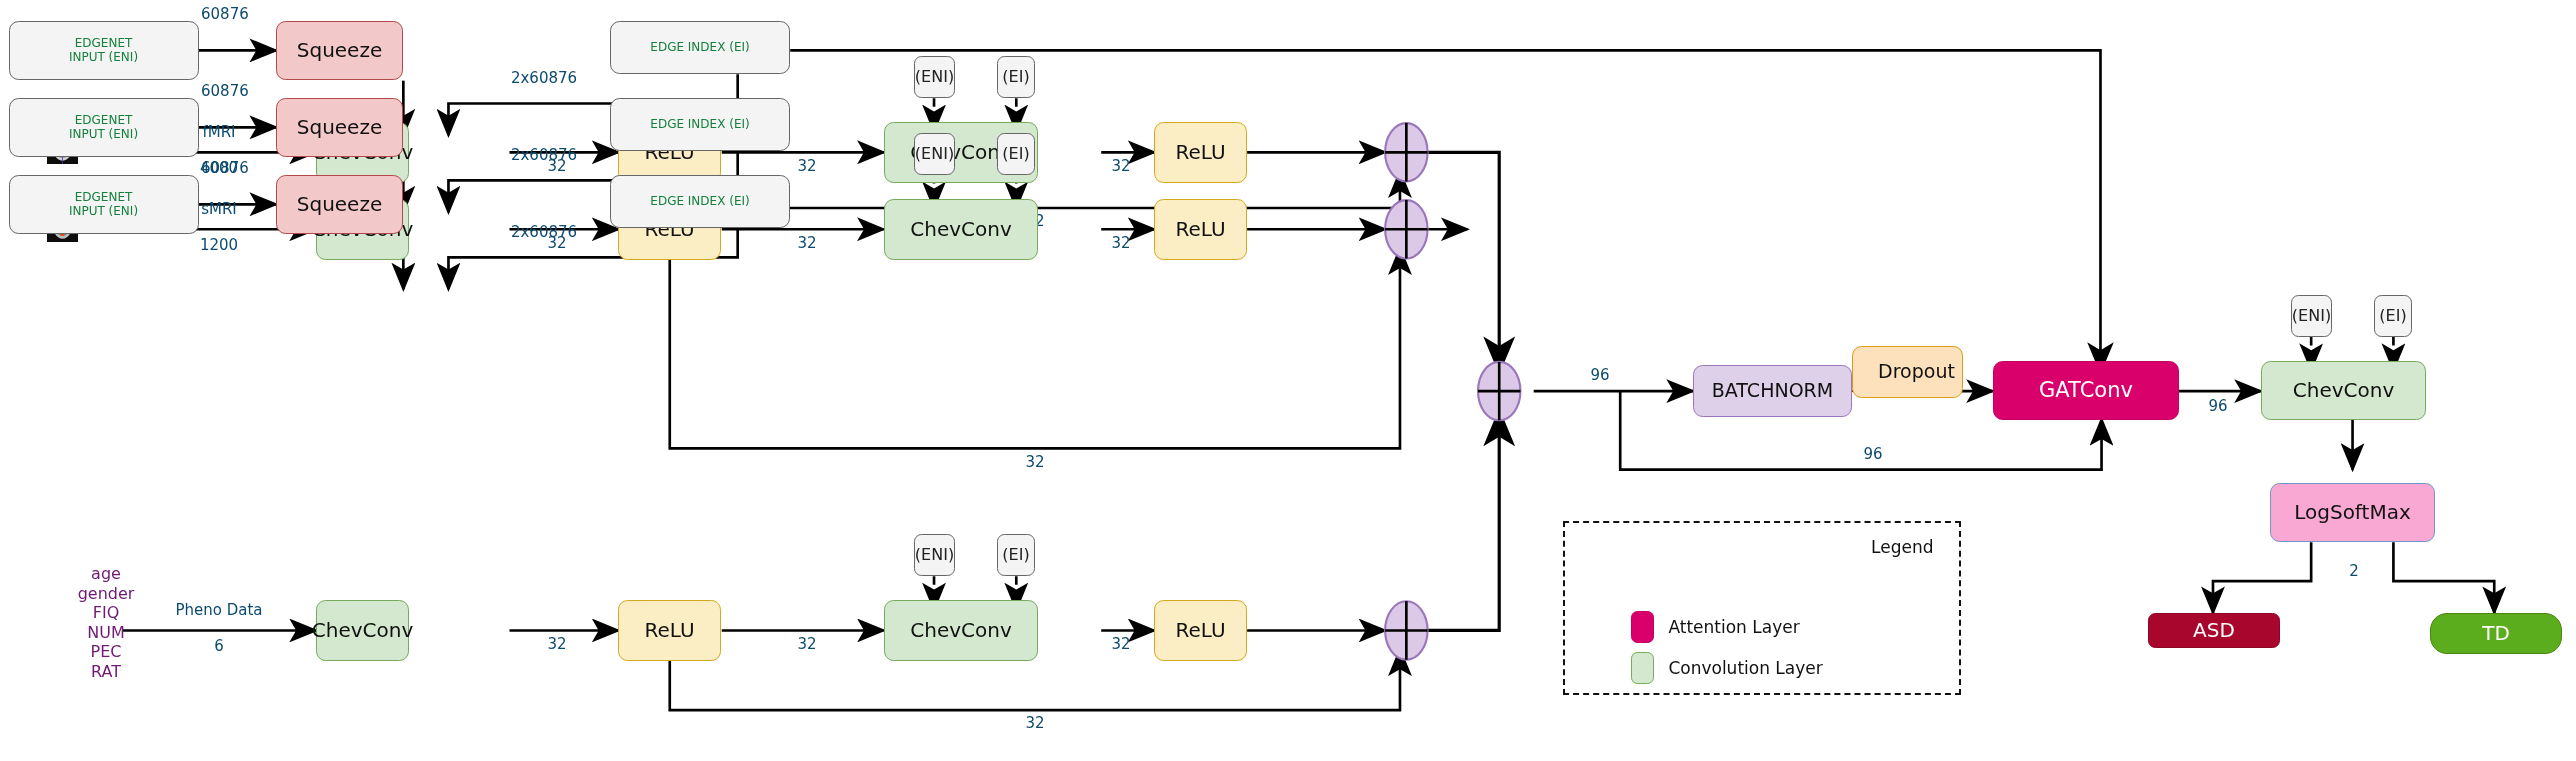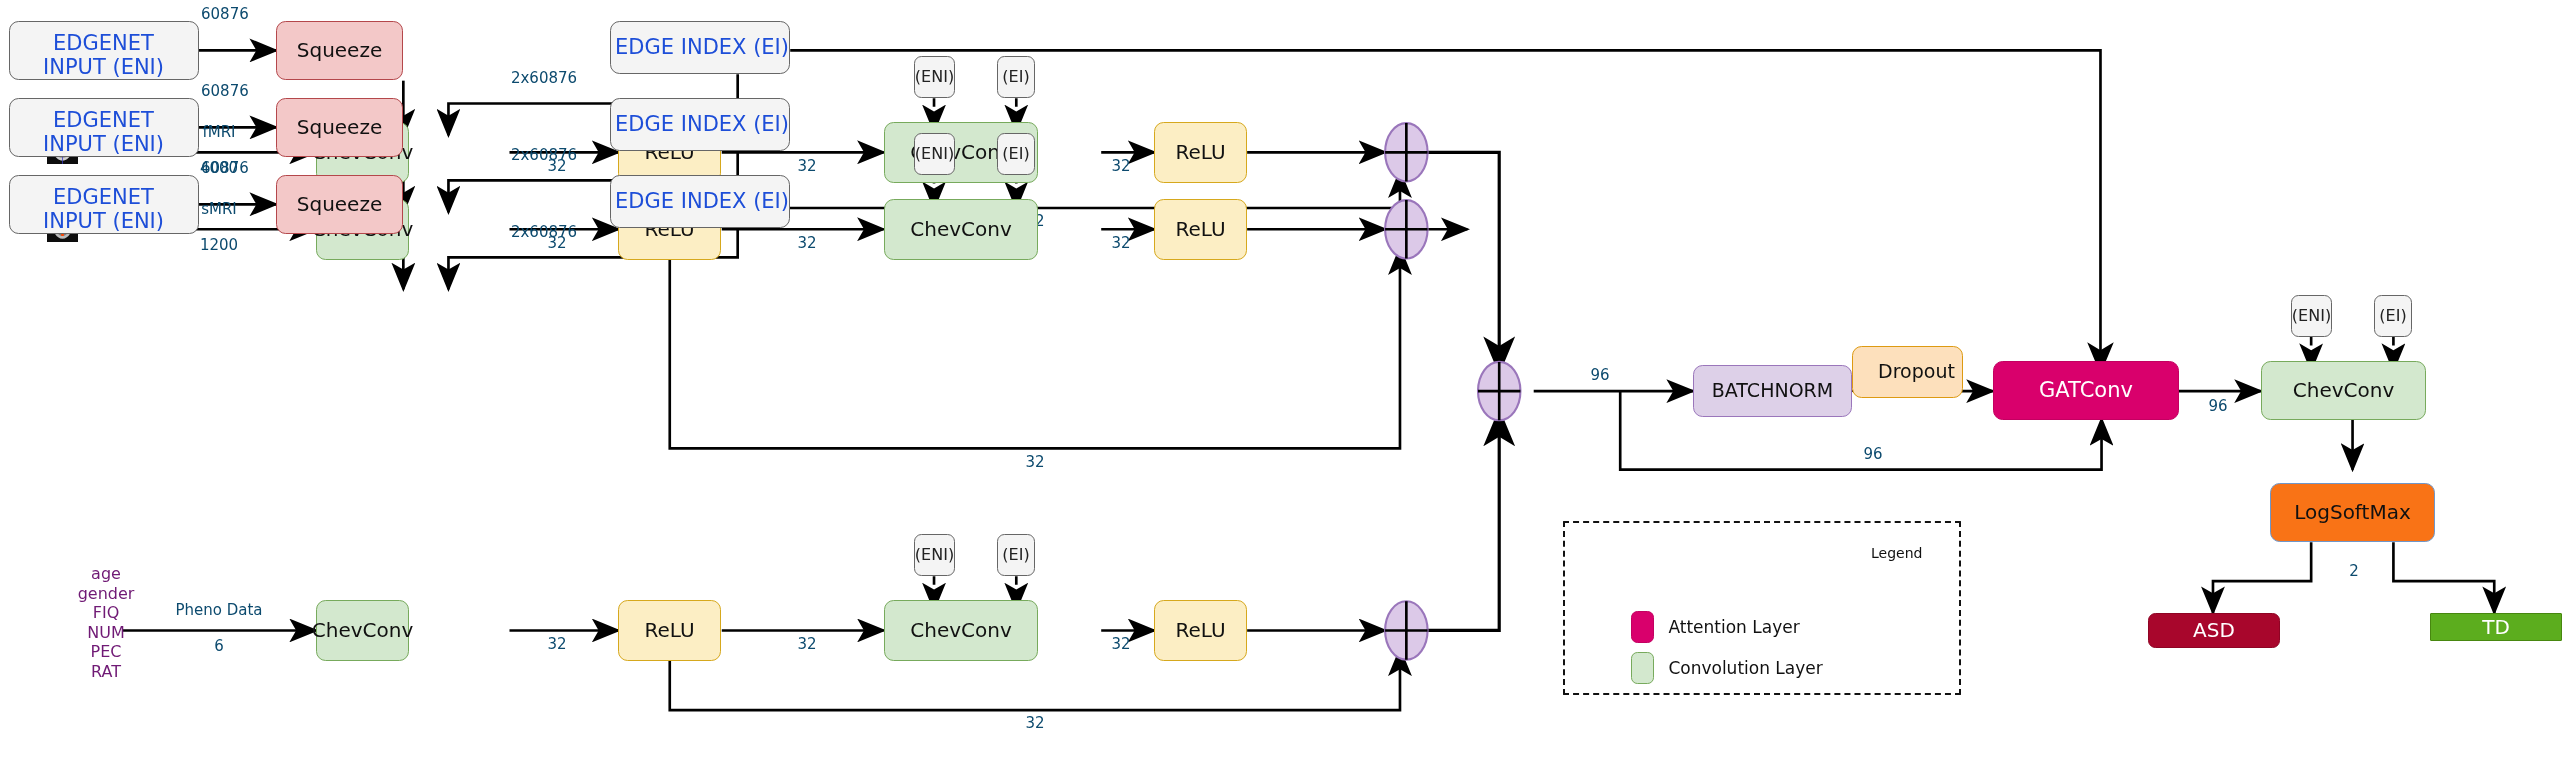--- a/index.html
+++ b/index.html
@@ -2,41 +2,41 @@
 <html style="font-size:8.5px"><head>
 <meta charset="utf-8">
 <style>
   html,body{margin:0;padding:0;background:#ffffff;}
   body{font-family:"DejaVu Sans","Liberation Sans",sans-serif;}
   #stage{position:relative;width:2576px;height:761px;background:#fff;overflow:hidden;}
   svg.layer{position:absolute;left:0;top:0;width:2576px;height:761px;pointer-events:none;}
 
   .node{position:absolute;box-sizing:border-box;display:flex;align-items:center;justify-content:center;
         text-align:center;border-radius:9.6px;border-width:1.6px;border-style:solid;line-height:1.15;}
-  .n-input{background:#f4f4f4;border-color:#666666;color:#1d4ed8;font-size:21px;justify-content:flex-end;}
+  .n-input{background:#f4f4f4;border-color:#666666;color:#15803d;font-size:12px;}
   .n-tiny{background:#f4f4f4;border-color:#666666;color:#222;font-size:16px;border-radius:7.4px;border-width:1.6px;}
   .n-squeeze{background:#f3c8c8;border-color:#b4474b;color:#111;font-size:20px;}
   .n-conv{background:#d3e8ce;border-color:#77aa5c;color:#111;font-size:20px;}
   .n-relu{background:#fceec4;border-color:#d6a81d;color:#111;font-size:20px;}
   .n-bn{background:#ddd0e8;border-color:#9a76bb;color:#111;font-size:19px;}
   .n-drop{background:#fde0bc;border-color:#dd9a12;color:#111;font-size:19px;}
   .n-gat{background:#d9006c;border-color:#c30061;color:#ffffff;font-size:21px;}
-  .n-soft{background:#f97316;border-color:#6f96c9;color:#111;font-size:20px;}
+  .n-soft{background:#f9a8d4;border-color:#6f96c9;color:#111;font-size:20px;}
   .n-asd{background:#a8062c;border-color:#8e0424;color:#ffffff;font-size:20px;}
   .n-td{background:#5cad1e;border-color:#47870f;color:#ffffff;font-size:20px;}
 
   .elabel{position:absolute;font-size:15px;color:#0c4a6e;white-space:nowrap;}
   .elabel.c{transform:translateX(-50%);}
 
   .brain{position:absolute;border:0;background:#000;overflow:hidden;}
 
   .pheno{position:absolute;text-align:center;font-size:16px;color:#701a75;line-height:1.22;white-space:nowrap;transform:translateX(-50%);}
 
   .legendbox{position:absolute;border:2.1px dashed #111;background:transparent;border-radius:1.1px;}
-  .legend-title{position:absolute;font-size:14px;color:#111;margin-top:8px;}
+  .legend-title{position:absolute;font-size:17px;color:#111;}
   .legend-row{position:absolute;display:flex;align-items:center;gap:14px;}
   .legend-swatch{width:23.4px;height:32px;border-radius:6.4px;border:1.6px solid;box-sizing:border-box;}
   .lg-attn{background:#d9006c;border-color:#c30061;}
   .lg-conv{background:#d3e8ce;border-color:#77aa5c;}
   .legend-text{font-size:17px;color:#111;white-space:nowrap;}
 </style>
 </head>
 <body>
 
 <div id="stage">
@@ -264,21 +264,21 @@
 
   <div class="node n-tiny" style="left:2291px;top:295px;width:41px;height:42px;">(ENI)</div>
   <div class="node n-tiny" style="left:2374px;top:295px;width:38px;height:42px;">(EI)</div>
 
   <div class="node n-conv" style="left:2261px;top:361px;width:165px;height:59px;">ChevConv</div>
 
   <div class="node n-soft" style="left:2270px;top:483px;width:165px;height:59px;">LogSoftMax</div>
   <div class="elabel c" style="left:2354px;top:562px;">2</div>
 
   <div class="node n-asd" style="left:2148px;top:613px;width:132px;height:35px;border-radius:7.4px;">ASD</div>
-  <div class="node n-td" style="left:2430px;top:613px;width:132px;height:28px;border-radius:1px;">TD</div>
+  <div class="node n-td" style="left:2430px;top:613px;width:132px;height:41px;border-radius:17px;">TD</div>
 
   <div class="legendbox" style="left:1563px;top:521px;width:394px;height:170px;"></div>
   <div class="legend-title" style="left:1871px;top:537px;">Legend</div>
 
 
   <div class="legend-row" style="left:1631px;top:611px;">
     <span class="legend-swatch lg-attn"></span>
     <span class="legend-text">Attention Layer</span>
   </div>
 

